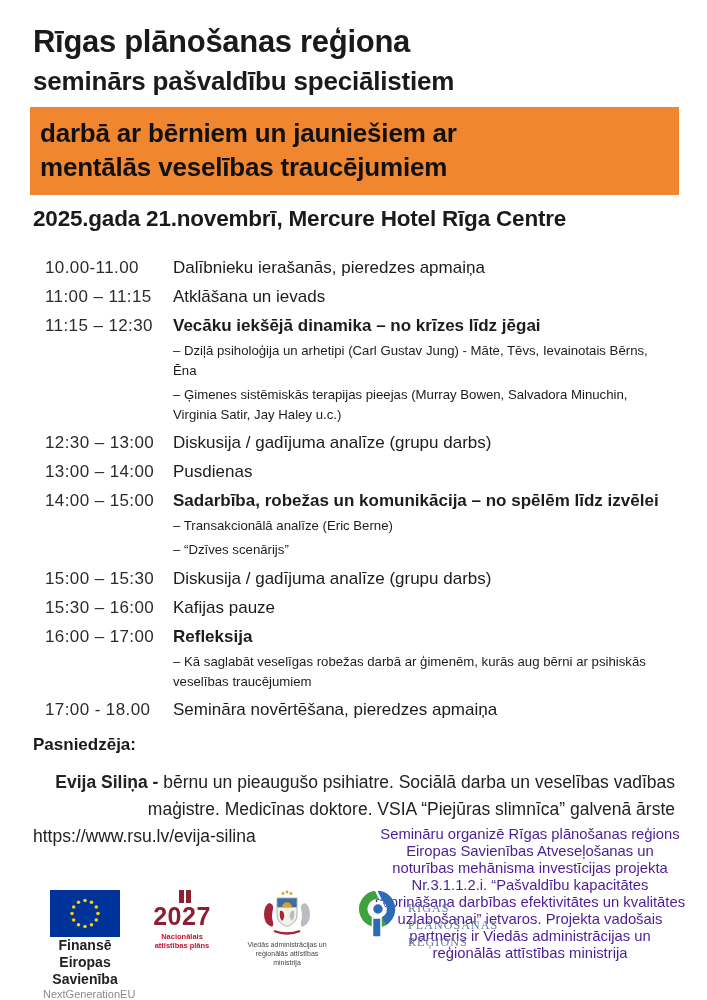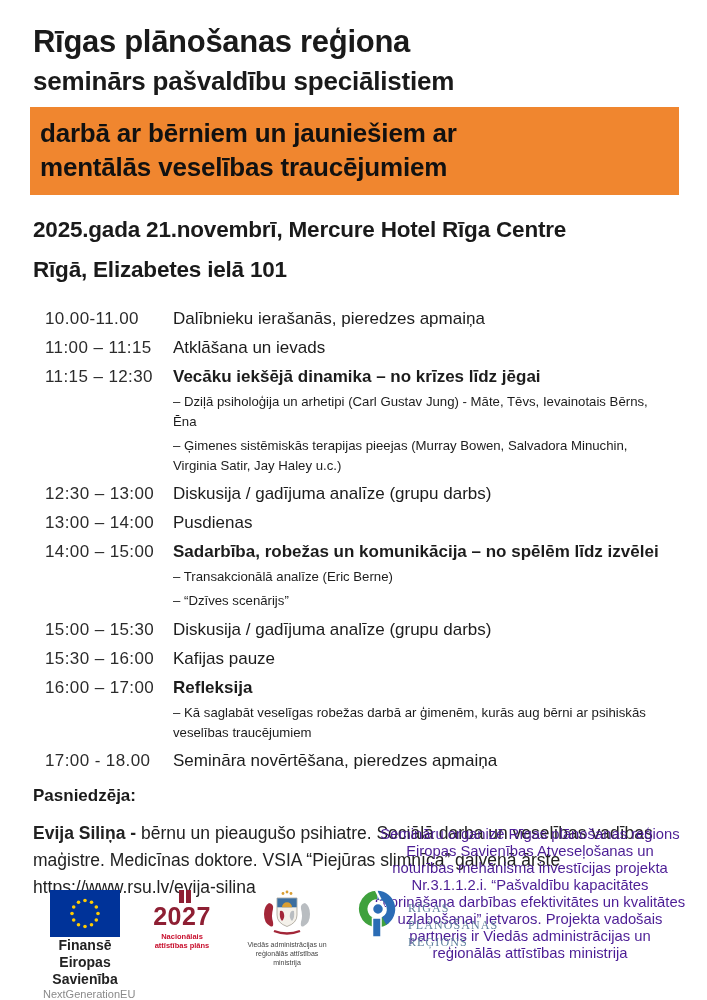--- a/index.html
+++ b/index.html
@@ -12,42 +12,42 @@
 
   
   .title1{font-size:31px;font-weight:700;letter-spacing:-0.3px;line-height:1.15;margin:0;}
   .title2{font-size:26px;font-weight:700;letter-spacing:-0.2px;line-height:1.15;margin:7px 0 0 0;}
   .highlight{
     background:var(--highlight,#F0862F);
     margin:10px 0 0 -3px;width:649px;box-sizing:border-box;
     padding:9px 10px 11px 10px;
   }
   .highlight div{font-size:26px;font-weight:700;letter-spacing:-0.2px;line-height:1.32;color:#111;}
-  .datevenue{margin-top:15px;}
+  .datevenue{margin-top:4px;}
   .datevenue div{font-size:22.5px;font-weight:700;line-height:40px;letter-spacing:-0.2px;}
 
   
   .agenda{margin:18px 0 0 12px;}
   .agenda-row{display:flex;align-items:flex-start;margin-bottom:7px;}
   .agenda-time{
     width:128px;flex:0 0 128px;font-size:17px;color:#2b2b2b;
     letter-spacing:0.4px;line-height:22px;
   }
   .agenda-body{flex:1;}
   .agenda-title{font-size:17px;line-height:22px;color:#1c1c1c;}
   .agenda-title.bold{font-weight:700;}
   .agenda-detail{
     font-size:13.2px;line-height:1.52;color:#1c1c1c;
     margin-top:4px;padding-right:6px;
   }
 
   
   .presenter{margin-top:14px;}
   .presenter-heading{font-size:17px;font-weight:700;margin:0 0 14px 0;}
-  .presenter-bio{font-size:17.5px;line-height:1.55;color:#222;margin:0;max-width:642px;}
+  .presenter-bio{font-size:17.5px;line-height:1.55;color:#222;margin:0;max-width:642px;text-align:right;}
   .presenter-bio b{font-weight:700;}
   .presenter-url{font-size:17.5px;line-height:1.55;color:#222;}
 
   
   .bottom{position:absolute;left:33px;right:8px;top:824px;height:168px;}
   .footer-text{
     position:absolute;right:0;top:2px;width:338px;
     font-size:14.8px;line-height:1.15;text-align:center;color:#4c1d95;
   }
   .logos{position:absolute;left:10px;top:66px;display:flex;align-items:flex-start;}
@@ -80,21 +80,20 @@
   <h1 class="title1">Rīgas plānošanas reģiona</h1>
   <h2 class="title2">seminārs pašvaldību speciālistiem</h2>
 
   <div class="highlight">
     <div>darbā ar bērniem un jauniešiem ar</div>
     <div>mentālās veselības traucējumiem</div>
   </div>
 
   <div class="datevenue">
     <div>2025.gada 21.novembrī, Mercure Hotel Rīga Centre</div>
-    <div>Rīgā, Elizabetes ielā 101</div>
   </div>
 
   <div class="agenda" id="agenda">
     <div class="agenda-row">
       <div class="agenda-time">10.00-11.00</div>
       <div class="agenda-body">
         <div class="agenda-title">Dalībnieku ierašanās, pieredzes apmaiņa</div>
       </div>
     </div>
 

